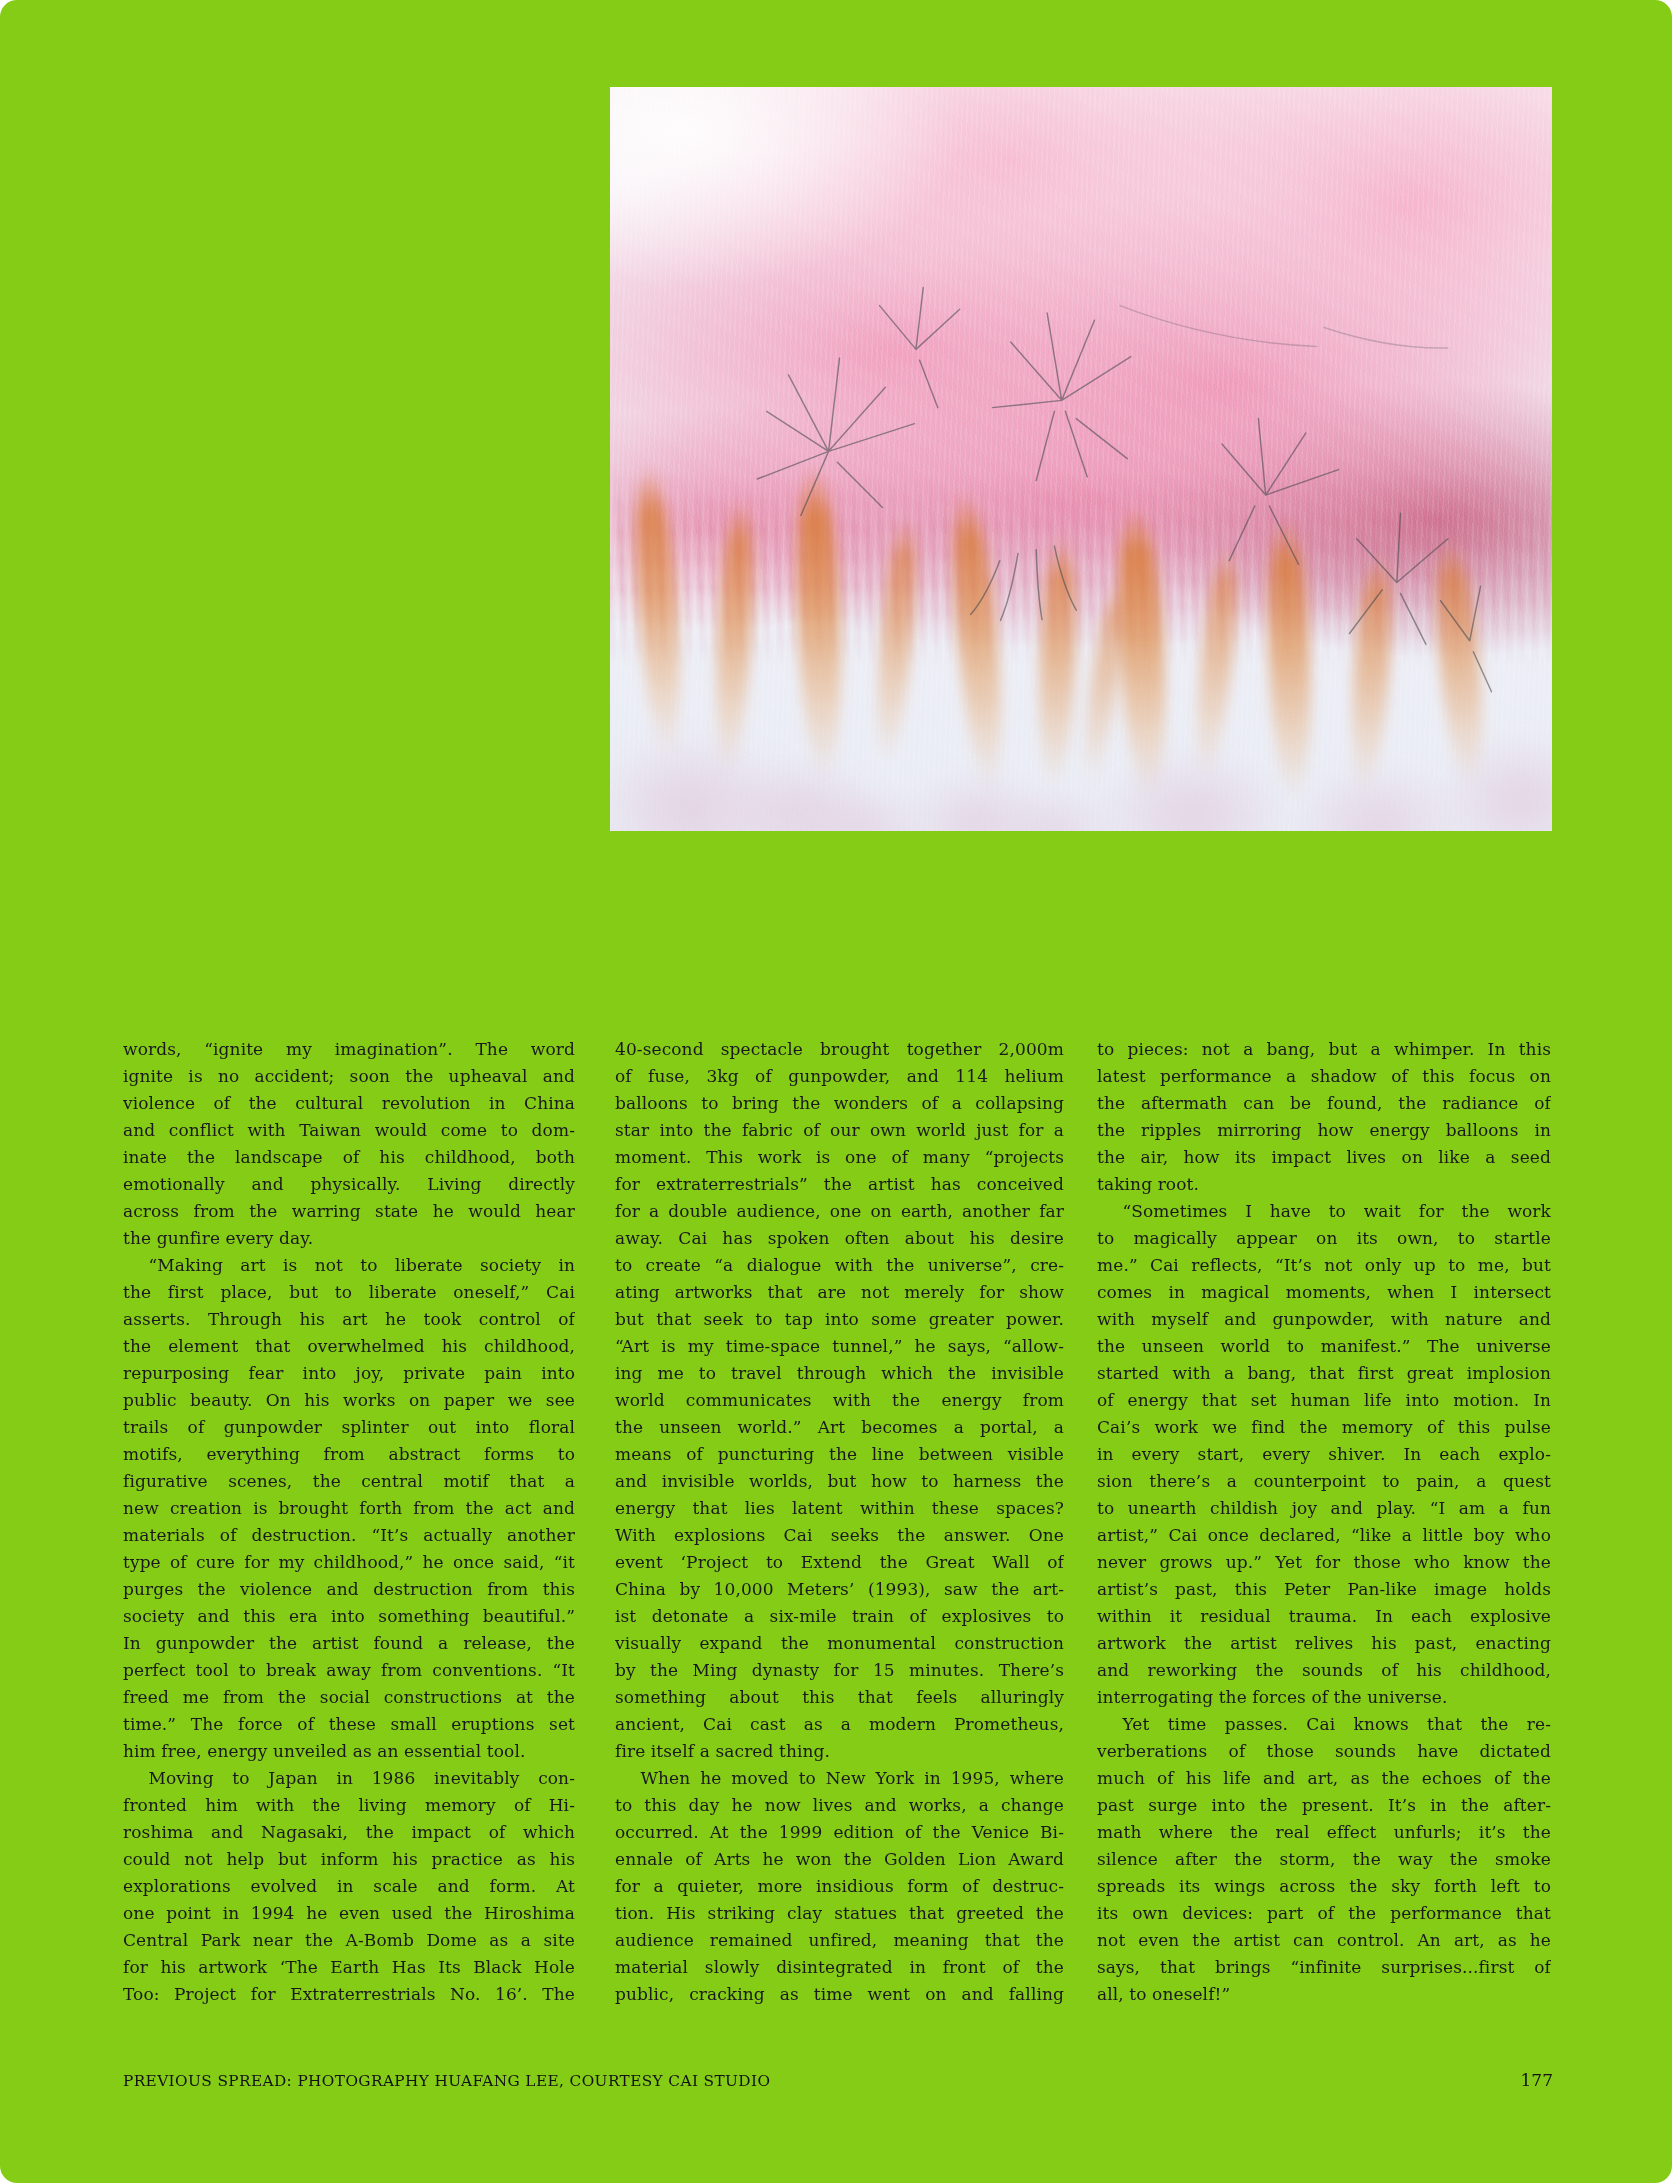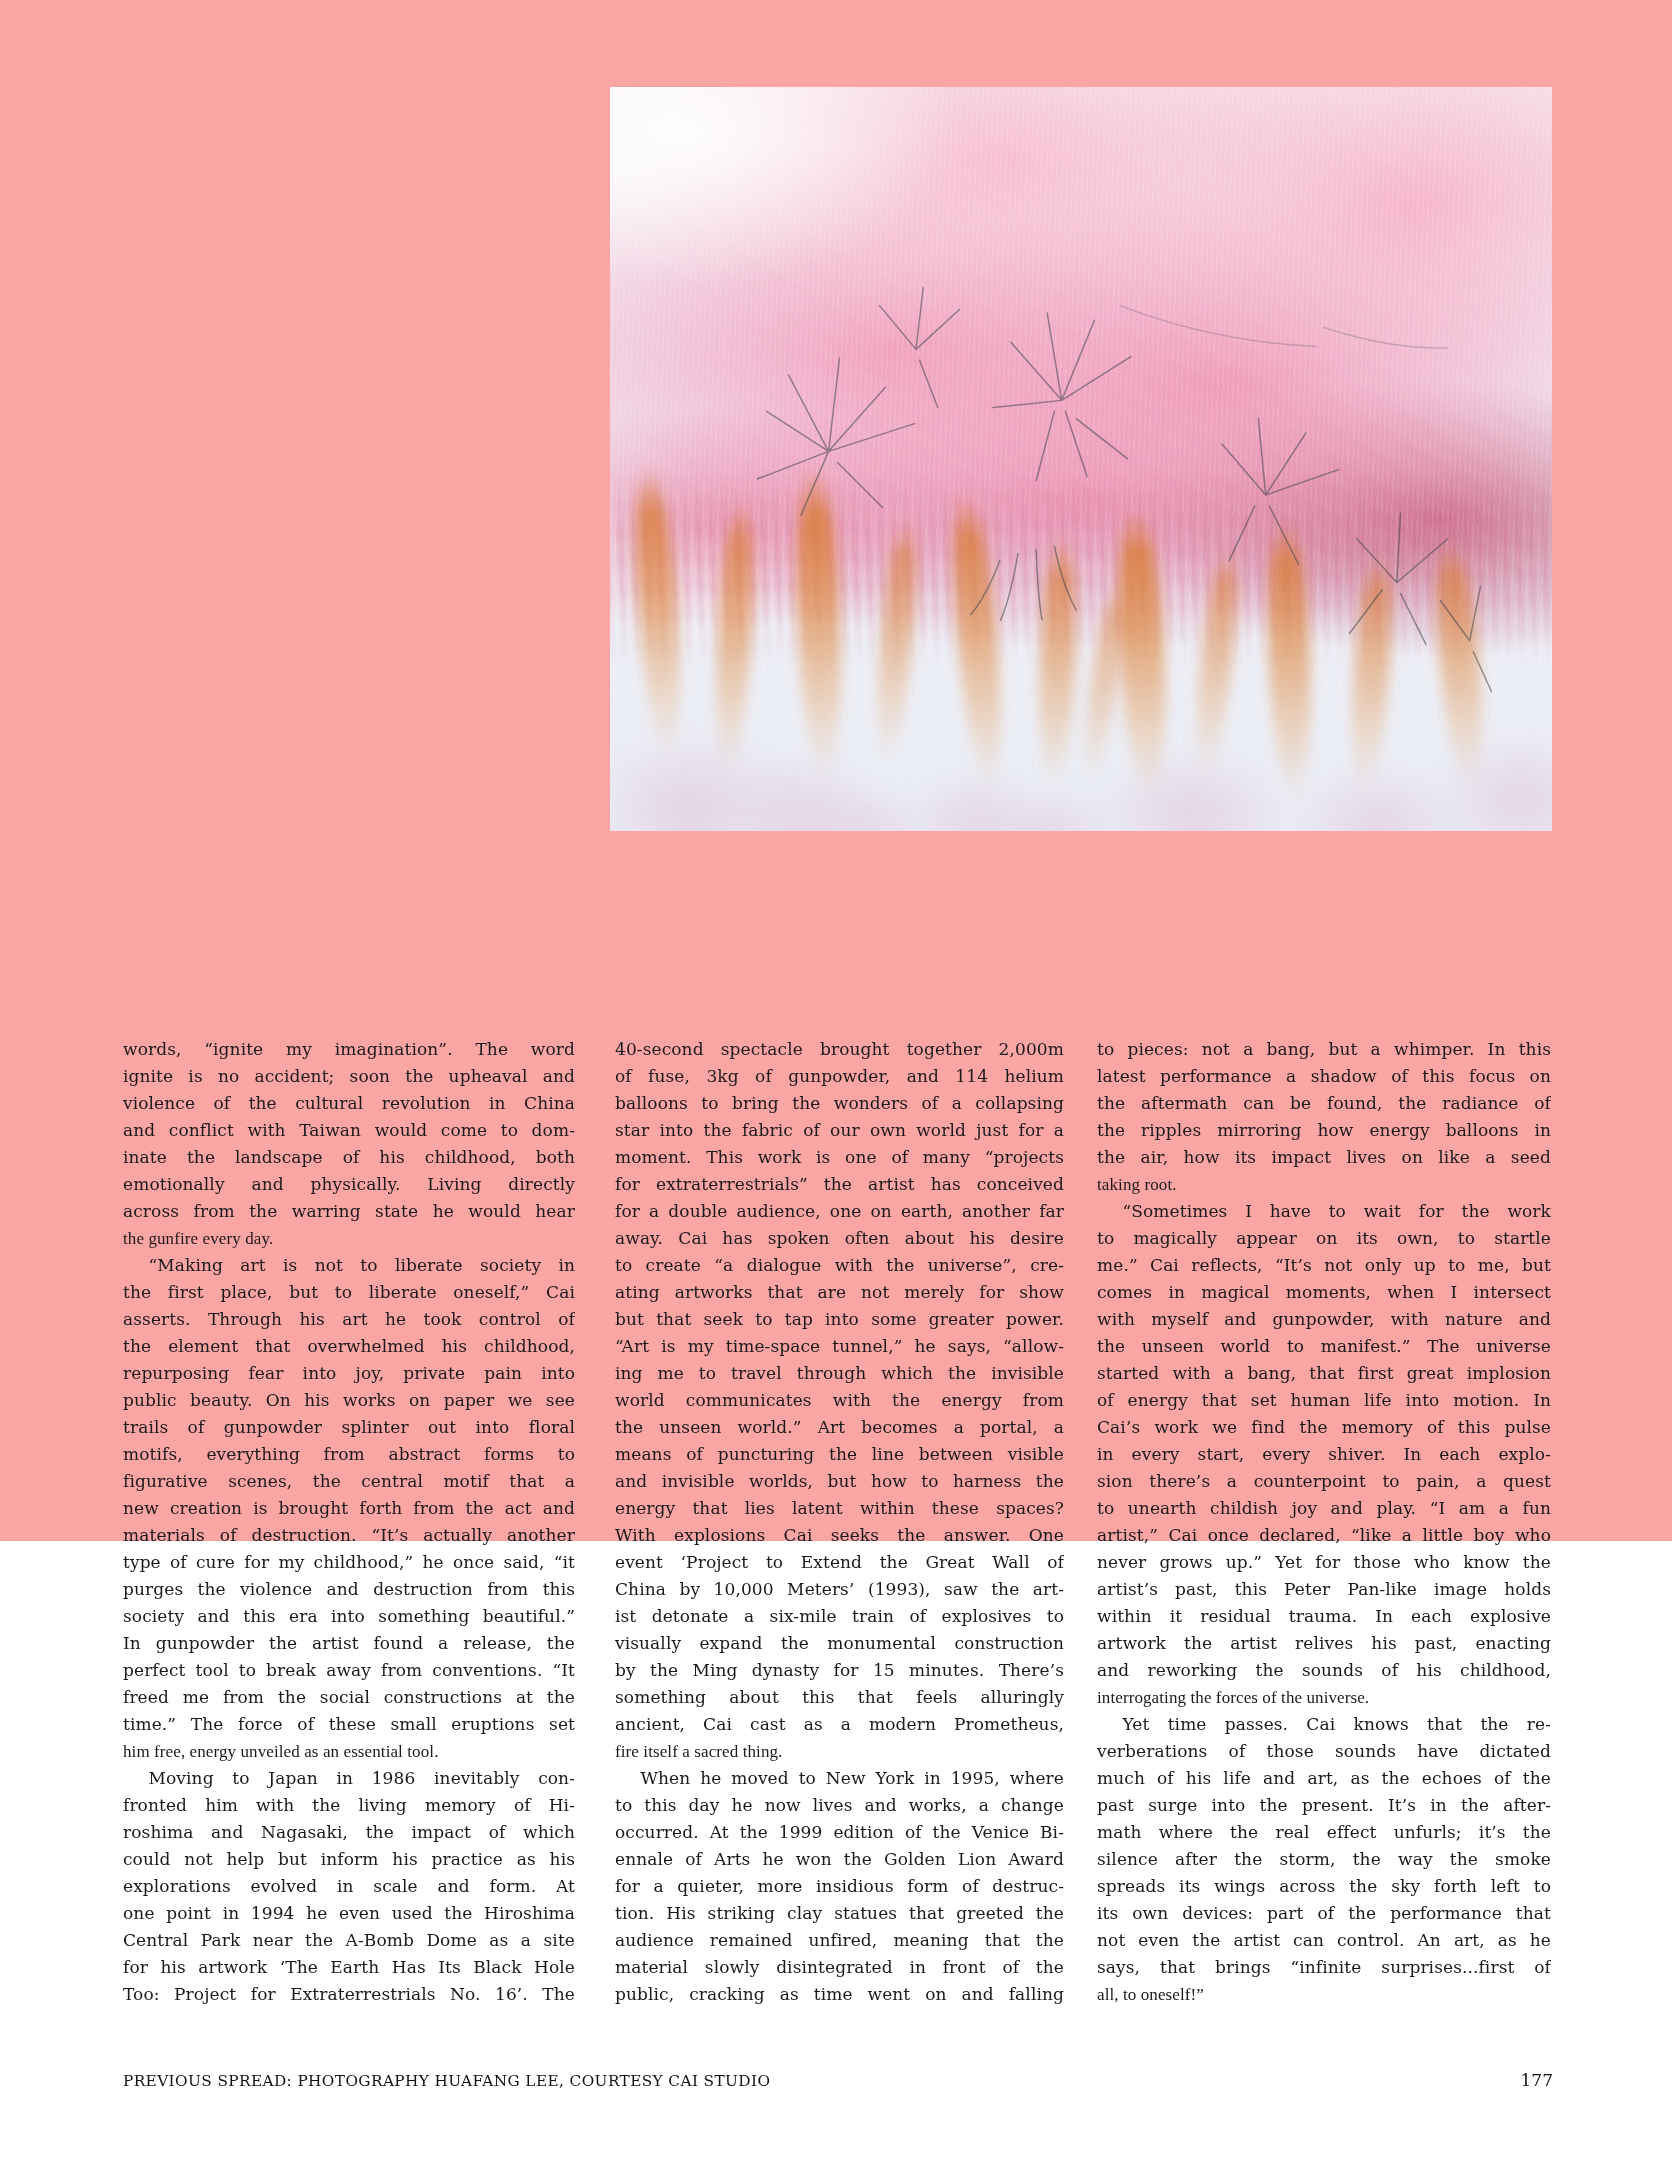--- a/index.html
+++ b/index.html
@@ -1,18 +1,18 @@
 <!DOCTYPE html>
 <html style="--sky: #e9ecf5; --pink-light: #f7bad0; --pink: #ef9cbb; --pink-deep: #c45678; --rose: #e67ea3; --orange: #d97b36; --orange-soft: #e8a769; --cloud: #e3cfe0; --branch: #3f454a;font-size:11.7px"><head>
 <meta charset="utf-8">
 <style>
   html,body{margin:0;padding:0;background:#ffffff;}
   body{width:1672px;height:2183px;position:relative;overflow:hidden;
        font-family:"DejaVu Serif","Liberation Serif",serif;color:#1a1a1c;}
-  .page{position:absolute;left:0;top:0;width:1672px;height:1541px;background:#fca5a5;}
+  .page{position:absolute;left:0;top:0;width:1672px;height:2183px;background:#84cc16;border-radius:17px;}
 
   
   .photo{position:absolute;left:610px;top:87px;width:942px;height:744px;overflow:hidden;
     background:
       radial-gradient(42% 30% at 8% 6%,   rgba(255,255,255,.88), rgba(255,255,255,0) 70%),
       radial-gradient(55% 35% at 42% 10%, rgba(247,186,208,.92), rgba(247,186,208,0) 72%),
       radial-gradient(50% 38% at 85% 16%, rgba(246,176,201,.92), rgba(246,176,201,0) 75%),
       radial-gradient(65% 38% at 30% 36%, rgba(241,158,188,.94), rgba(241,158,188,0) 75%),
       radial-gradient(60% 34% at 65% 40%, rgba(238,148,180,.92), rgba(238,148,180,0) 75%),
       radial-gradient(46% 26% at 88% 58%, rgba(196,86,120,.78),  rgba(196,86,120,0) 72%),
@@ -39,21 +39,21 @@
     background:radial-gradient(closest-side, var(--cloud,#e3cfe0), rgba(227,207,224,0));}
   .branches{position:absolute;left:0;top:0;width:100%;height:100%;}
 
   
   .col{position:absolute;top:1036px;font-size:17px;line-height:27px;
        text-align:justify;letter-spacing:0.1px;}
   #col-0{left:123px;width:452px}
   #col-1{left:615px;width:449px}
   #col-2{left:1097px;width:454px}
   .line{height:27px;overflow:hidden;text-align:justify;text-align-last:justify;}
-  .line.end{text-align-last:left;font-family:Liberation Serif, serif;}
+  .line.end{text-align-last:left;}
   .line.indent{text-indent:25.5px;}
 
   
   .footer{position:absolute;left:123px;top:2072px;font-size:15.3px;letter-spacing:0.4px;color:#121212;}
   .pageno{position:absolute;top:2070px;right:119px;font-size:17px;color:#121212;margin-left:7px;}
 </style>
 </head>
 <body>
 
 <div class="page">

